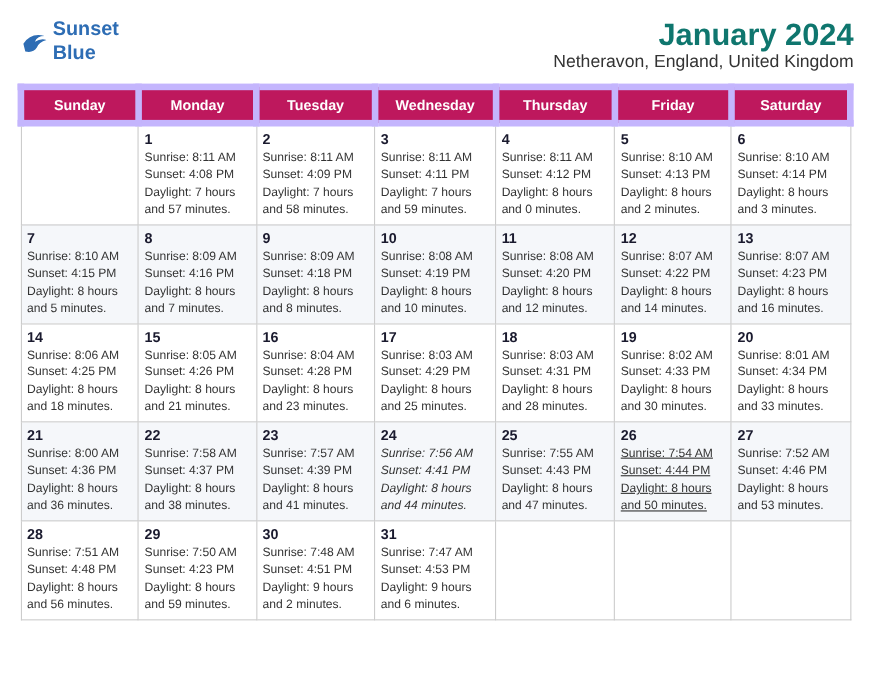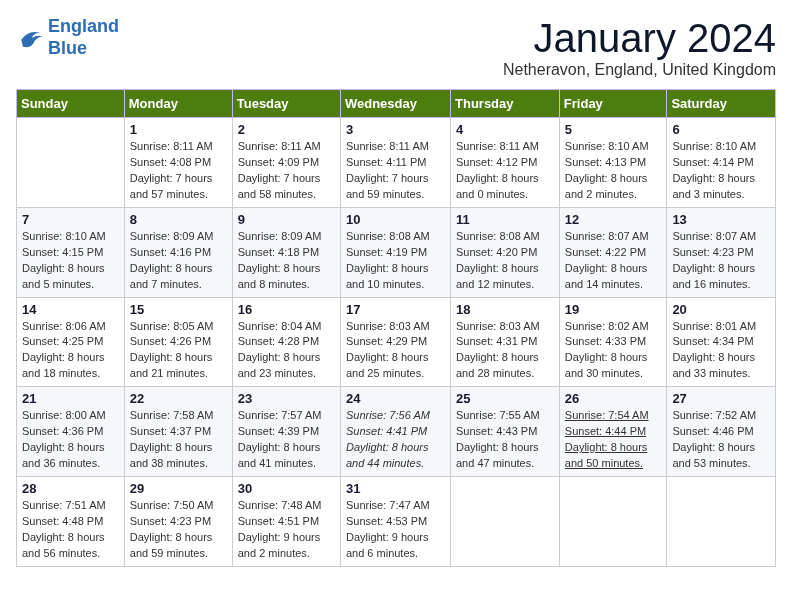--- a/index.html
+++ b/index.html
@@ -27,41 +27,41 @@
       color: #1a1a2e;
       line-height: 1.2;
     }
     .logo-text span { color: #2e6db4; }
     .logo-bird {
       width: 28px;
       height: 28px;
     }
     .title-block { text-align: right; }
     .month-title {
-      font-size: 40px;
-      font-weight: normal;
-      color: #0f172a;
+      font-size: 28px;
+      font-weight: bold;
+      color: #0f766e;
     }
     .location {
       font-size: 16px;
       color: #333;
     }
     table {
       width: 100%;
       border-collapse: collapse;
       font-size: 11px;
     }
     thead tr th {
-      background: #4d7c0f;
+      background: #be185d;
       color: #fff;
       padding: 6px 4px;
-      text-align: left;
+      text-align: center;
       font-size: 13px;
       font-weight: bold;
-      border: 1px solid #c4b5fd;
+      border: 6px solid #c4b5fd;
     }
     tbody tr td {
       border: 1px solid #ccc;
       vertical-align: top;
       padding: 4px 5px;
       height: 88px;
       width: 113px;
       background: #fff;
     }
     tbody tr:nth-child(even) td { background: #f5f7fa; }
@@ -80,21 +80,21 @@
   </style>
 </head>
 <body>
 
 <div class="header">
   <div class="logo">
     <svg class="logo-bird" viewBox="0 0 32 32">
       <path d="M6 18 Q14 6 28 10 Q20 10 18 16 Q24 12 30 14 Q22 16 20 22 Q16 28 8 26 Z" fill="#2e6db4"></path>
     </svg>
     <div class="logo-text">
-      <div><span>England</span></div>
+      <div><span>Sunset</span></div>
       <div style="color:#2e6db4">Blue</div>
     </div>
   </div>
   <div class="title-block">
     <div class="month-title">January 2024</div>
     <div class="location">Netheravon, England, United Kingdom</div>
   </div>
 </div>
 
 <table>

